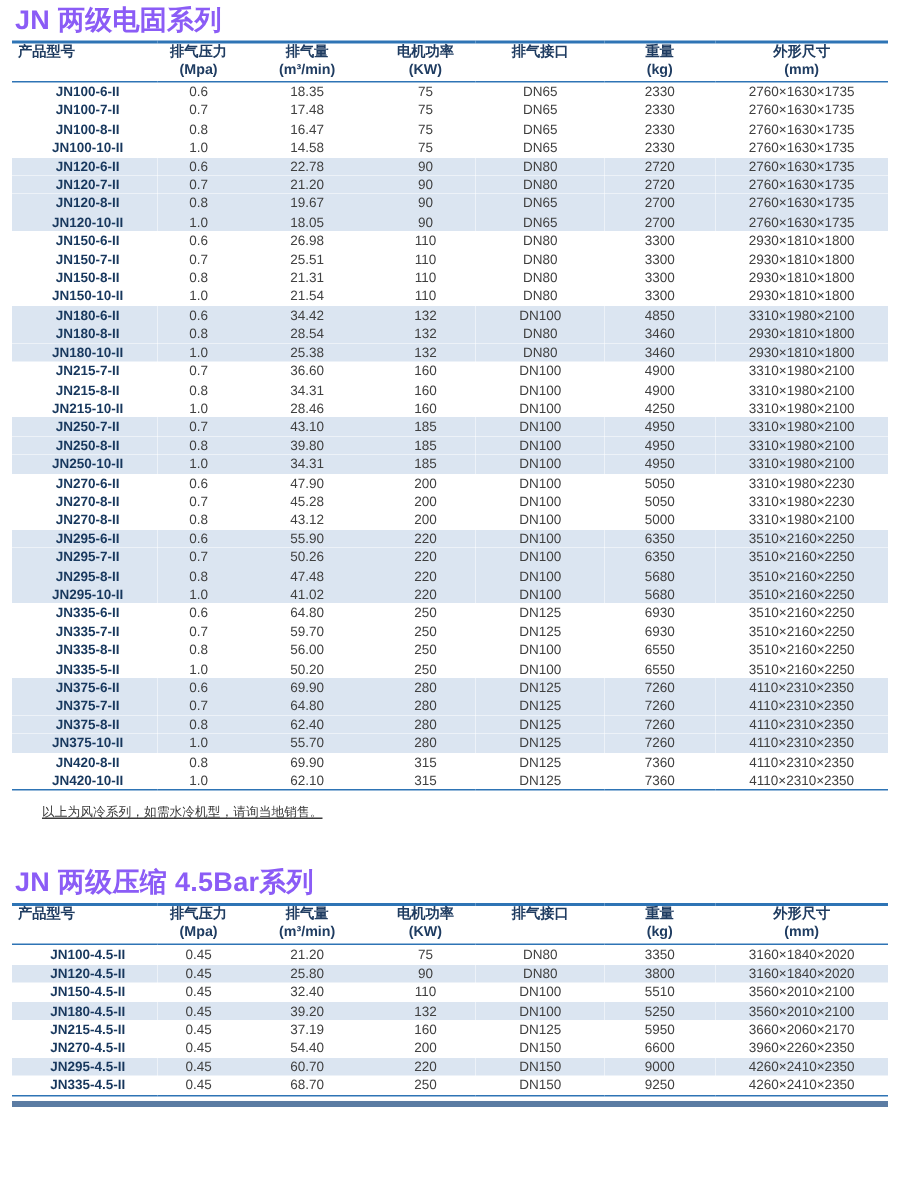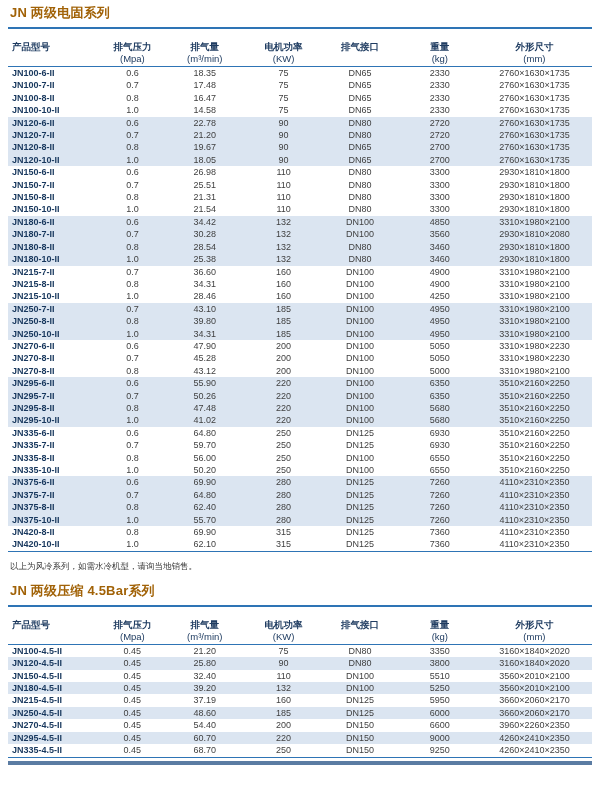--- a/index.html
+++ b/index.html
@@ -3,47 +3,47 @@
 <meta charset="utf-8">
 <style>
   html,body{margin:0;padding:0;background:#ffffff;}
   body{
     width:600px;height:800px;overflow:hidden;
     font-family:"Liberation Sans","DejaVu Sans",sans-serif;
     -webkit-font-smoothing:antialiased;
   }
   .page{padding:4px 8px 0 8px;}
   .sec-title{
-    font-size:13px;font-weight:bold;color:#a16207;
+    font-size:18px;font-weight:bold;color:#8b5cf6;
     margin:0 0 5px 2px;line-height:18px;letter-spacing:0.2px;
   }
-  .sec-title.second{margin-top:10px;}
+  .sec-title.second{margin-top:32px;}
   table.spec{
     width:100%;border-collapse:collapse;table-layout:fixed;
     border-top:2px solid #2e74b5;border-bottom:1px solid #2e74b5;
   }
   table.spec thead th{
     font-size:9.5px;font-weight:bold;color:#1f3c61;
-    text-align:center;vertical-align:top;padding:12px 0 1px 0;
+    text-align:center;vertical-align:top;padding:0 0 1px 0;
     border-bottom:1.5px solid #2e74b5;
   }
   table.spec thead th.left{text-align:left;padding-left:4px;}
   .h-label{line-height:12px;}
-  .h-unit{line-height:12px;font-weight:normal;text-align:center;}
+  .h-unit{line-height:12px;font-weight:bold;text-align:center;}
   table.spec td{
     font-size:9px;color:#3f3f3f;text-align:center;
     padding:0;line-height:12.4px;height:12.4px;
     white-space:nowrap;overflow:hidden;
   }
   table.spec td.model{
-    text-align:left;padding-left:4px;font-weight:bold;color:#17375d;margin-top:48px;
+    text-align:center;padding-left:4px;font-weight:bold;color:#17375d;margin-top:48px;
   }
   table.spec tr.stripe td{background:#dbe5f1;}
   .note{
-    font-size:8.5px;color:#3a3a3a;margin:9px 0 0 2px;line-height:11px;
+    font-size:8.5px;color:#3a3a3a;margin:9px 0 0 20px;line-height:11px;text-decoration:underline;
   }
   .bottom-bar{
     height:4px;background:#5b7ca3;margin-top:3px;width:100%;
   }
   
   col.c-model{width:16.6%;}
   col.c-pressure{width:9.4%;}
   col.c-flow{width:15.4%;}
   col.c-power{width:11.6%;}
   col.c-port{width:14.6%;}
@@ -211,29 +211,20 @@
         <tr class="stripe">
           <td class="model">JN180-6-II</td>
           <td>0.6</td>
           <td>34.42</td>
           <td>132</td>
           <td>DN100</td>
           <td>4850</td>
           <td>3310×1980×2100</td>
         </tr>
         <tr class="stripe">
-          <td class="model">JN180-7-II</td>
-          <td>0.7</td>
-          <td>30.28</td>
-          <td>132</td>
-          <td>DN100</td>
-          <td>3560</td>
-          <td>2930×1810×2080</td>
-        </tr>
-        <tr class="stripe">
           <td class="model">JN180-8-II</td>
           <td>0.8</td>
           <td>28.54</td>
           <td>132</td>
           <td>DN80</td>
           <td>3460</td>
           <td>2930×1810×1800</td>
         </tr>
         <tr class="stripe">
           <td class="model">JN180-10-II</td>
@@ -382,21 +373,21 @@
         <tr>
           <td class="model">JN335-8-II</td>
           <td>0.8</td>
           <td>56.00</td>
           <td>250</td>
           <td>DN100</td>
           <td>6550</td>
           <td>3510×2160×2250</td>
         </tr>
         <tr>
-          <td class="model">JN335-10-II</td>
+          <td class="model">JN335-5-II</td>
           <td>1.0</td>
           <td>50.20</td>
           <td>250</td>
           <td>DN100</td>
           <td>6550</td>
           <td>3510×2160×2250</td>
         </tr>
         <tr class="stripe">
           <td class="model">JN375-6-II</td>
           <td>0.6</td>
@@ -539,29 +530,20 @@
         </tr>
         <tr>
           <td class="model">JN215-4.5-II</td>
           <td>0.45</td>
           <td>37.19</td>
           <td>160</td>
           <td>DN125</td>
           <td>5950</td>
           <td>3660×2060×2170</td>
         </tr>
-        <tr class="stripe">
-          <td class="model">JN250-4.5-II</td>
-          <td>0.45</td>
-          <td>48.60</td>
-          <td>185</td>
-          <td>DN125</td>
-          <td>6000</td>
-          <td>3660×2060×2170</td>
-        </tr>
         <tr>
           <td class="model">JN270-4.5-II</td>
           <td>0.45</td>
           <td>54.40</td>
           <td>200</td>
           <td>DN150</td>
           <td>6600</td>
           <td>3960×2260×2350</td>
         </tr>
         <tr class="stripe">

